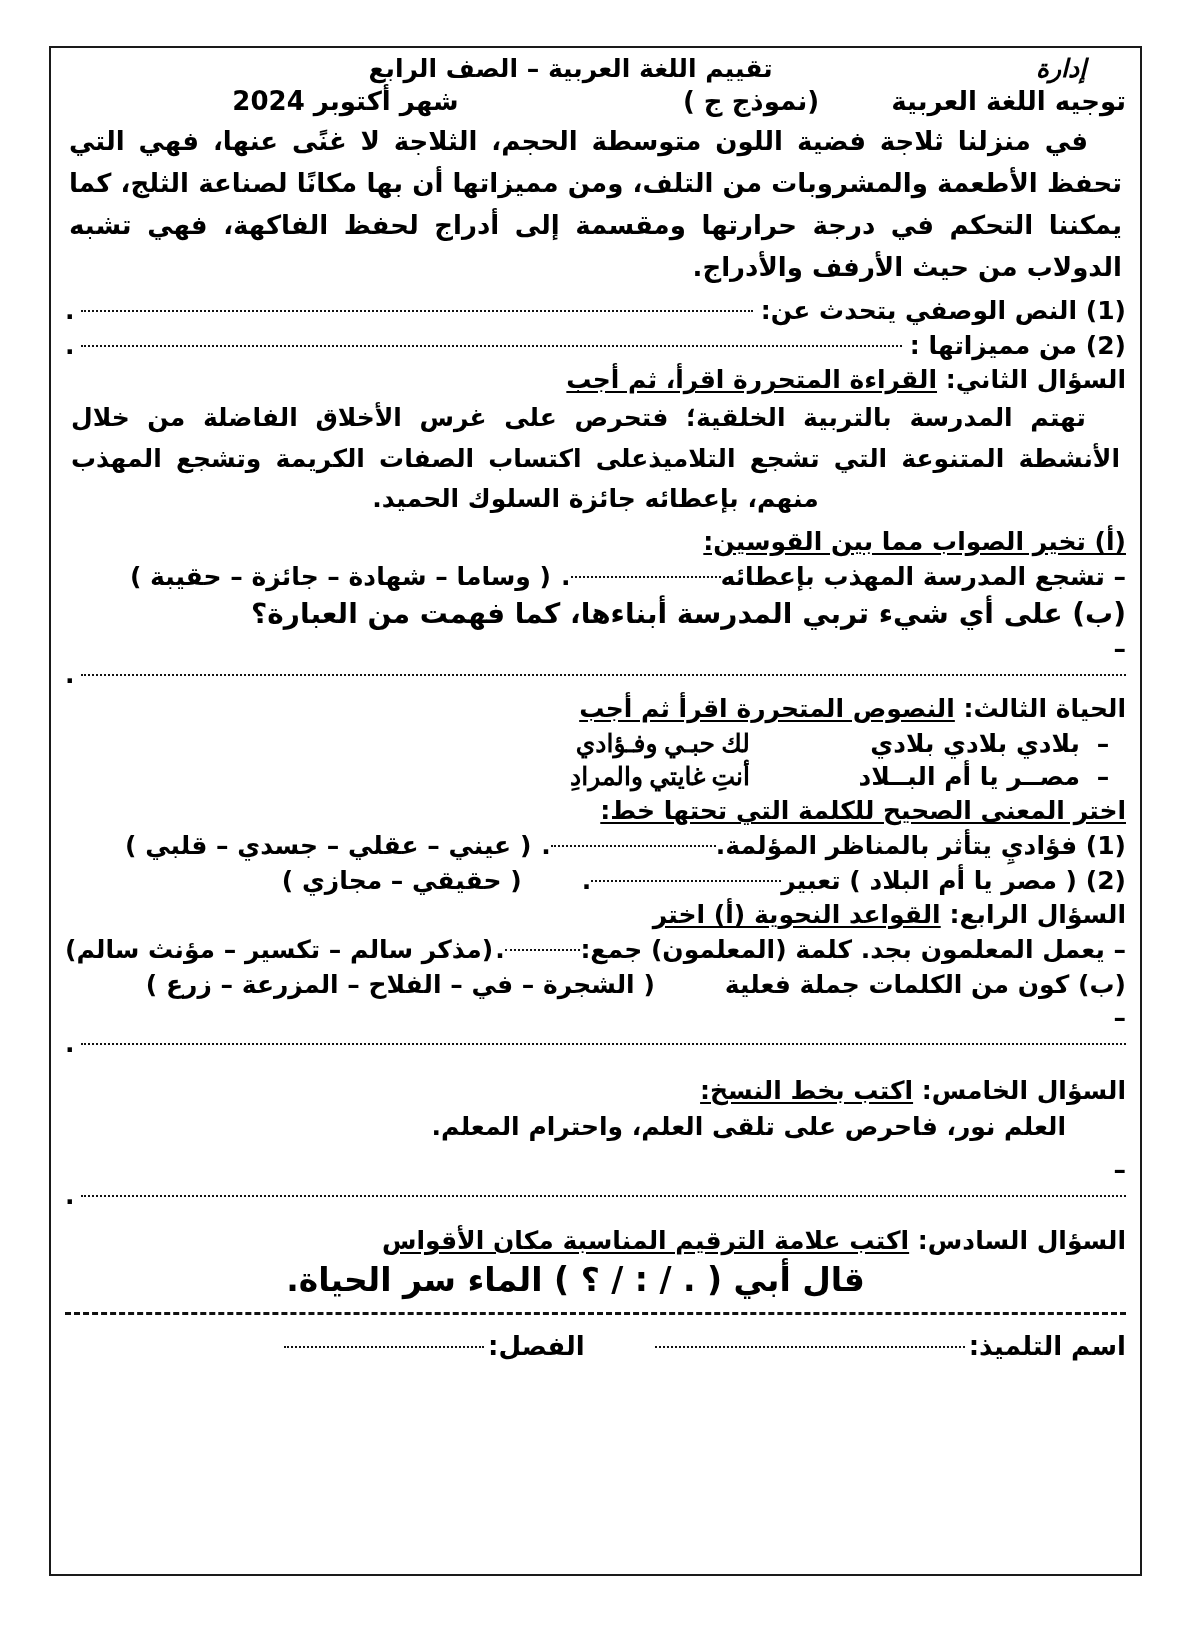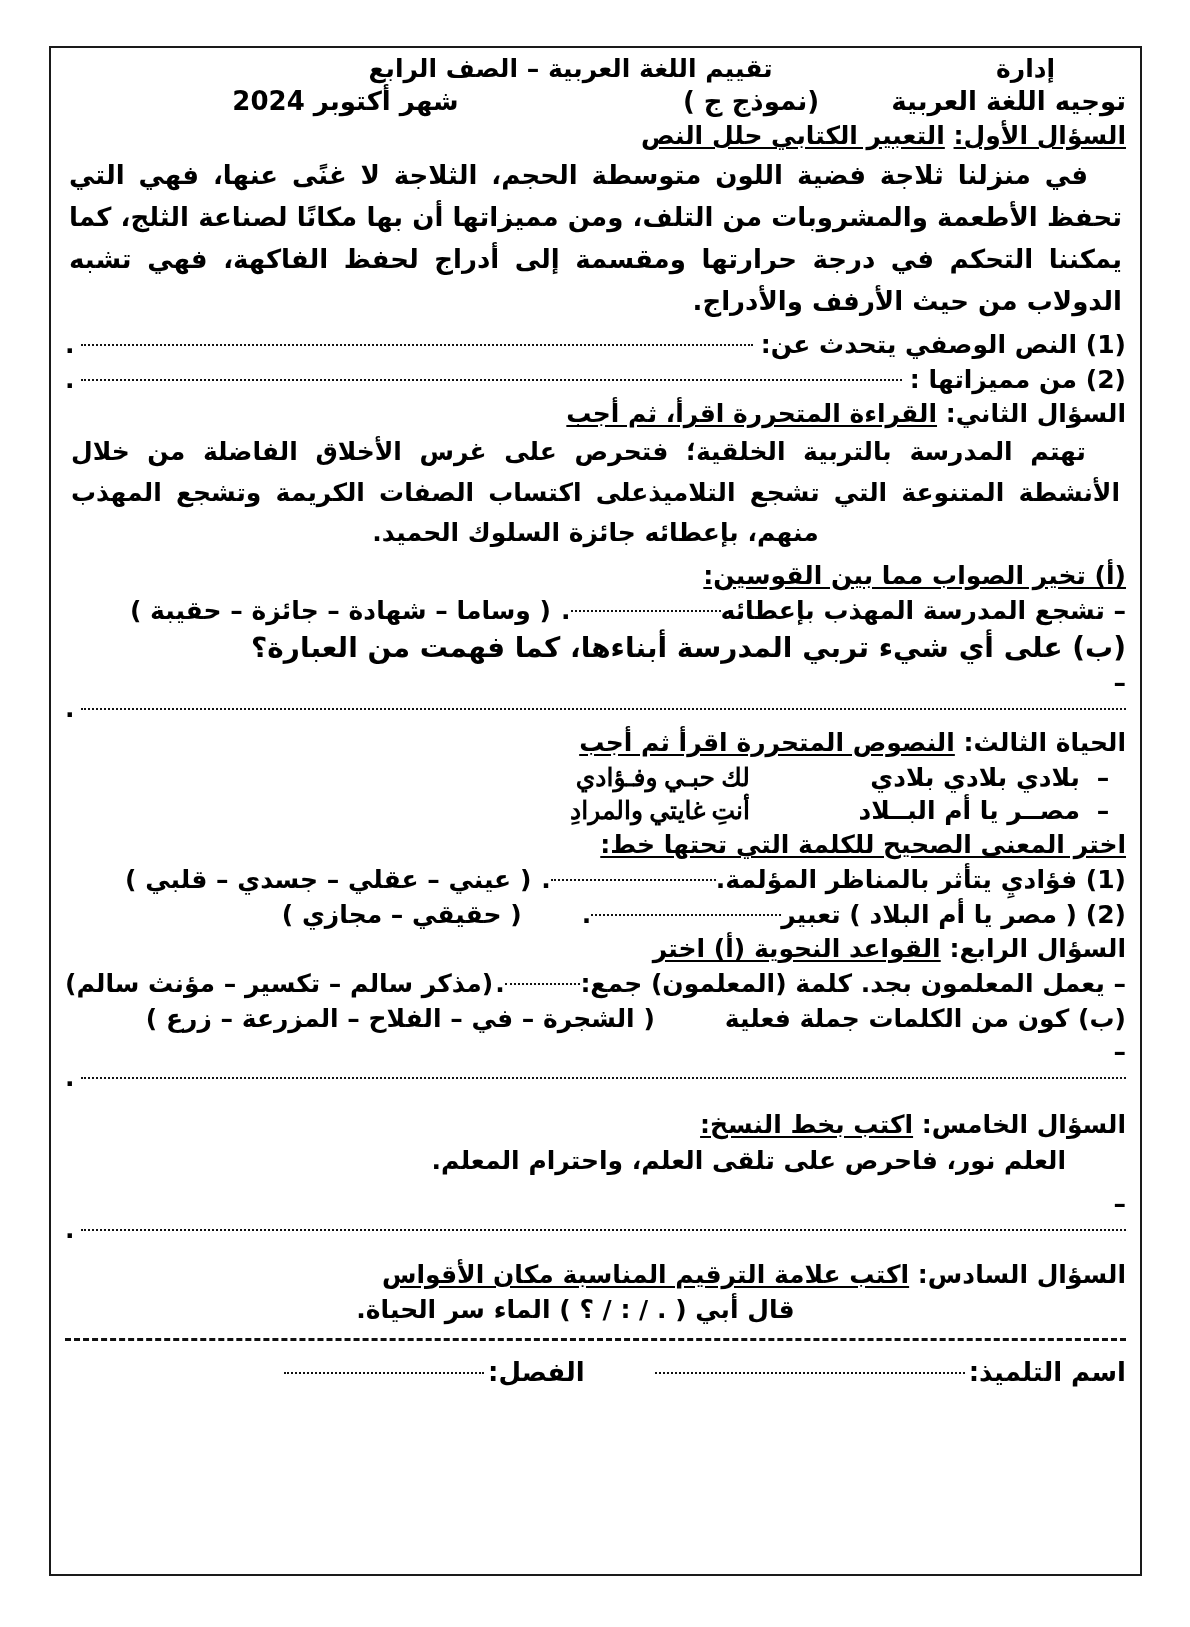--- a/index.html
+++ b/index.html
@@ -41,21 +41,21 @@
   .hdr-row {
     display: flex;
     flex-direction: row;
     align-items: baseline;
     justify-content: flex-start;
     width: 100%;
   }
   .hdr-row-1 { margin-top: 2px; }
   .hdr-row-2 { margin-top: 7px; }
 
-  .h-admin      { font-size: 25px; width: 130px; text-align: left; }
+  .h-admin      { font-size: 25px; width: 130px; text-align: center; font-style: italic; }
   .h-title      { font-size: 25px; flex: 1; text-align: center; padding-left: 80px; }
   .h-dept       { font-size: 26px; width: 250px; text-align: right; }
   .h-model      { font-size: 26px; width: 250px; text-align: center; }
   .h-month      { font-size: 26px; flex: 1; text-align: center; }
 
   
   .q-head {
     font-size: 25px;
     margin-top: 9px;
     text-align: right;
@@ -155,21 +155,21 @@
   .poem-col-b { width: 330px; text-align: right; font-family: Liberation Serif, serif; }
 
   
   .naskh {
     font-size: 25px;
     margin-top: 11px;
     padding-right: 60px;
   }
 
   .punct-line {
-    font-size: 25px;
+    font-size: 33px;
     margin-top: 10px;
     text-align: center;
     padding-right: 40px;
     letter-spacing: 1px;
   }
 
   
   .sep-dashed {
     margin-top: 16px;
     border-top: 3px dashed #111;
@@ -198,24 +198,20 @@
       <span class="h-admin">إدارة</span>
       <span class="h-title">تقييم اللغة العربية – الصف الرابع</span>
     </div>
 
     <div class="hdr-row hdr-row-2">
       <span class="h-dept">توجيه اللغة العربية</span>
       <span class="h-model">(نموذج  ج )</span>
       <span class="h-month">شهر أكتوبر 2024</span>
     </div>
 
-    <div class="q-head">
-      <span class="u">السؤال الأول:</span>
-      <span class="u">التعبير  الكتابي حلل النص</span>
-    </div>
 
     <div class="passage">في منزلنا ثلاجة فضية اللون متوسطة الحجم، الثلاجة لا غنًى عنها، فهي التي تحفظ الأطعمة والمشروبات من التلف، ومن مميزاتها أن بها مكانًا لصناعة الثلج، كما يمكننا التحكم في درجة حرارتها ومقسمة إلى أدراج لحفظ الفاكهة، فهي تشبه الدولاب من حيث الأرفف والأدراج.</div>
 
     <div class="ansline">
       <span class="lbl">(1) النص الوصفي يتحدث عن:</span>
       <span class="dots"></span>
       <span class="dot-end">.</span>
     </div>
 
     <div class="ansline">

